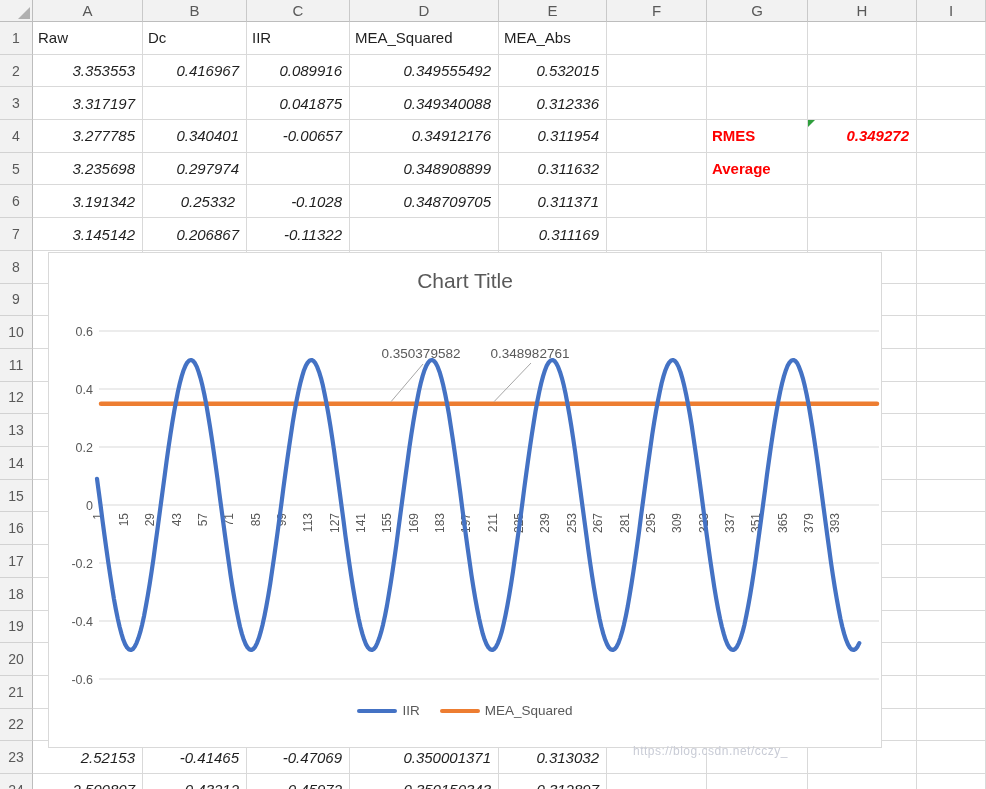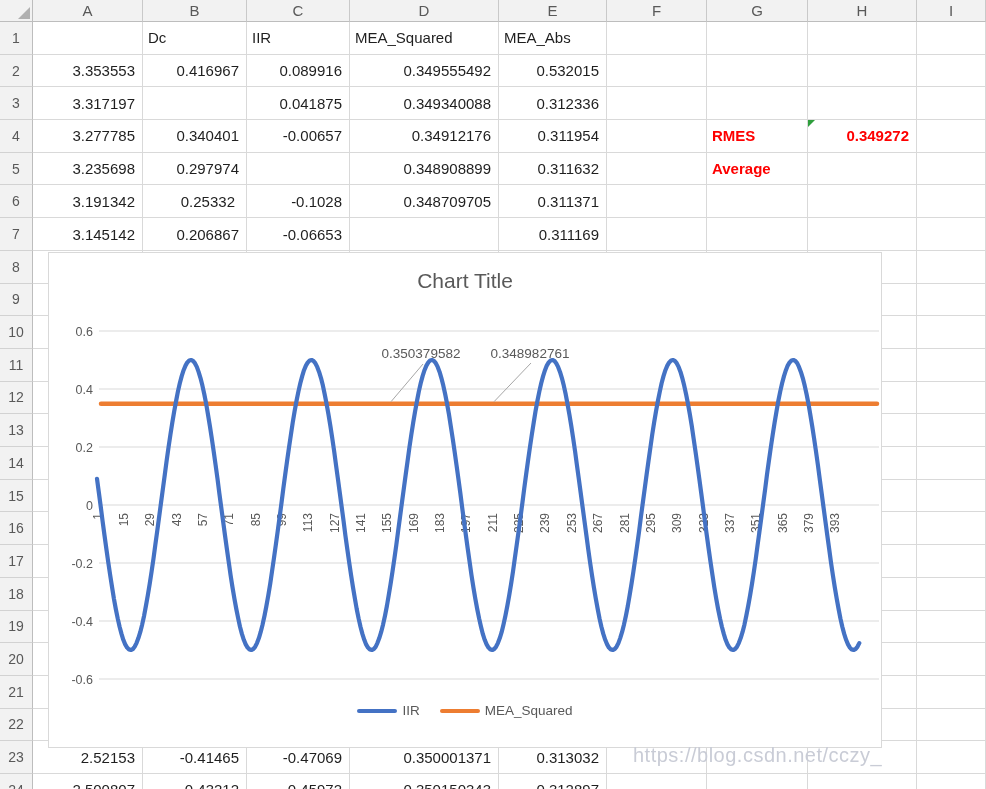--- a/index.html
+++ b/index.html
@@ -13,39 +13,39 @@
           border-bottom:1px solid #bdbdbd;z-index:2;}
   .rowhdr{position:absolute;left:0;width:32px;text-align:center;background:#f2f2f2;
           color:#595959;font-size:14px;border-right:1px solid #bdbdbd;
           border-bottom:1px solid #d2d2d2;z-index:2;display:flex;align-items:center;justify-content:center;}
   #corner{position:absolute;left:0;top:0;width:32px;height:21px;background:#f2f2f2;
           border-right:1px solid #bdbdbd;border-bottom:1px solid #bdbdbd;z-index:3;}
   #corner .tri{position:absolute;right:2px;bottom:2px;width:0;height:0;
           border-bottom:12px solid #b0b0b0;border-left:12px solid transparent;}
   .cell{position:absolute;font-size:15px;color:#1f1f1f;z-index:1;box-sizing:border-box;
         display:flex;align-items:center;overflow:hidden;white-space:nowrap;background:transparent;}
-  .cell.num{justify-content:flex-end;padding-right:7px;}
+  .cell.num{justify-content:flex-end;padding-right:7px;font-style:italic;}
   .cell.txt{justify-content:flex-start;padding-left:5px;}
   .cell.red{color:#fe0000;font-weight:bold;}
   .marker{position:absolute;left:0;top:0;width:0;height:0;
           border-top:7px solid #2e9e3c;border-right:7px solid transparent;}
   
   #chart{position:absolute;left:48px;top:252px;width:834px;height:496px;background:#fff;
          border:1px solid #d9d9d9;z-index:5;box-sizing:border-box;}
   #chart-title{position:absolute;left:0;top:16px;width:100%;text-align:center;
          font-size:21px;color:#595959;z-index:2;}
   #chart-svg{position:absolute;left:0;top:0;}
   .dlabel{position:absolute;top:93px;transform:translateX(-50%);font-size:13.5px;
          color:#595959;white-space:nowrap;z-index:2;}
   #legend{position:absolute;left:0;top:450px;width:100%;display:flex;justify-content:center;
          align-items:center;gap:20px;z-index:2;}
   .legend-item{display:flex;align-items:center;gap:5px;font-size:13.5px;color:#595959;}
   .legend-swatch{width:40px;height:4px;border-radius:2px;display:inline-block;}
   
-  #watermark{position:absolute;left:633px;top:744px;font-size:20px;color:#c9ccd6;
+  #watermark{position:absolute;left:633px;top:744px;font-size:12px;color:#c9ccd6;
          letter-spacing:.5px;z-index:7;white-space:nowrap;}
 </style>
 </head>
 <body>
 
 <div id="stage">
 
   <div id="corner">
     <div class="tri"></div>
   </div>
@@ -175,20 +175,21 @@
     <div class="rowhdr" style="top: 479.739px; height: 31.6957px;">15</div>
     <div class="rowhdr" style="top: 512.435px; height: 31.6957px;">16</div>
     <div class="rowhdr" style="top: 545.13px; height: 31.6957px;">17</div>
     <div class="rowhdr" style="top: 577.826px; height: 31.6957px;">18</div>
     <div class="rowhdr" style="top: 610.522px; height: 31.6957px;">19</div>
     <div class="rowhdr" style="top: 643.217px; height: 31.6957px;">20</div>
     <div class="rowhdr" style="top: 675.913px; height: 31.6957px;">21</div>
     <div class="rowhdr" style="top: 708.609px; height: 31.6957px;">22</div>
     <div class="rowhdr" style="top: 741.304px; height: 31.6957px;">23</div>
     <div class="rowhdr" style="top: 774px; height: 31.6957px;">24</div>
+    <div class="cell txt" style="left: 33px; top: 22px; width: 109px; height: 31.6957px;">Raw</div>
     <div class="cell txt" style="left: 143px; top: 22px; width: 103px; height: 31.6957px;">Dc</div>
     <div class="cell txt" style="left: 247px; top: 22px; width: 102px; height: 31.6957px;">IIR</div>
     <div class="cell txt" style="left: 350px; top: 22px; width: 148px; height: 31.6957px;">MEA_Squared</div>
     <div class="cell txt" style="left: 499px; top: 22px; width: 107px; height: 31.6957px;">MEA_Abs</div>
     <div class="cell num" style="left: 33px; top: 54.6957px; width: 109px; height: 31.6957px;">3.353553</div>
     <div class="cell num" style="left: 143px; top: 54.6957px; width: 103px; height: 31.6957px;">0.416967</div>
     <div class="cell num" style="left: 247px; top: 54.6957px; width: 102px; height: 31.6957px;">0.089916</div>
     <div class="cell num" style="left: 350px; top: 54.6957px; width: 148px; height: 31.6957px;">0.349555492</div>
     <div class="cell num" style="left: 499px; top: 54.6957px; width: 107px; height: 31.6957px;">0.532015</div>
     <div class="cell num" style="left: 33px; top: 87.3913px; width: 109px; height: 31.6957px;">3.317197</div>
@@ -207,21 +208,21 @@
     <div class="cell num" style="left: 350px; top: 152.783px; width: 148px; height: 31.6957px;">0.348908899</div>
     <div class="cell num" style="left: 499px; top: 152.783px; width: 107px; height: 31.6957px;">0.311632</div>
     <div class="cell txt red" style="left: 707px; top: 152.783px; width: 100px; height: 31.6957px;">Average</div>
     <div class="cell num" style="left: 33px; top: 185.478px; width: 109px; height: 31.6957px;">3.191342</div>
     <div class="cell num" style="left: 139px; top: 185.478px; width: 103px; height: 31.6957px;">0.25332</div>
     <div class="cell num" style="left: 247px; top: 185.478px; width: 102px; height: 31.6957px;">-0.1028</div>
     <div class="cell num" style="left: 350px; top: 185.478px; width: 148px; height: 31.6957px;">0.348709705</div>
     <div class="cell num" style="left: 499px; top: 185.478px; width: 107px; height: 31.6957px;">0.311371</div>
     <div class="cell num" style="left: 33px; top: 218.174px; width: 109px; height: 31.6957px;">3.145142</div>
     <div class="cell num" style="left: 143px; top: 218.174px; width: 103px; height: 31.6957px;">0.206867</div>
-    <div class="cell num" style="left: 247px; top: 218.174px; width: 102px; height: 31.6957px;">-0.06653</div>
+    <div class="cell num" style="left: 247px; top: 218.174px; width: 102px; height: 31.6957px;">-0.11322</div>
     <div class="cell num" style="left: 499px; top: 218.174px; width: 107px; height: 31.6957px;">0.311169</div>
     <div class="cell num" style="left: 33px; top: 741.304px; width: 109px; height: 31.6957px; text-align: center;">2.52153</div>
     <div class="cell num" style="left: 143px; top: 741.304px; width: 103px; height: 31.6957px;">-0.41465</div>
     <div class="cell num" style="left: 247px; top: 741.304px; width: 102px; height: 31.6957px;">-0.47069</div>
     <div class="cell num" style="left: 350px; top: 741.304px; width: 148px; height: 31.6957px;">0.350001371</div>
     <div class="cell num" style="left: 499px; top: 741.304px; width: 107px; height: 31.6957px;">0.313032</div>
     <div class="cell num" style="left: 33px; top: 774px; width: 109px; height: 31.6957px;">2.500807</div>
     <div class="cell num" style="left: 143px; top: 774px; width: 103px; height: 31.6957px;">-0.43212</div>
     <div class="cell num" style="left: 247px; top: 774px; width: 102px; height: 31.6957px;">-0.45972</div>
     <div class="cell num" style="left: 350px; top: 774px; width: 148px; height: 31.6957px;">0.350150343</div>

